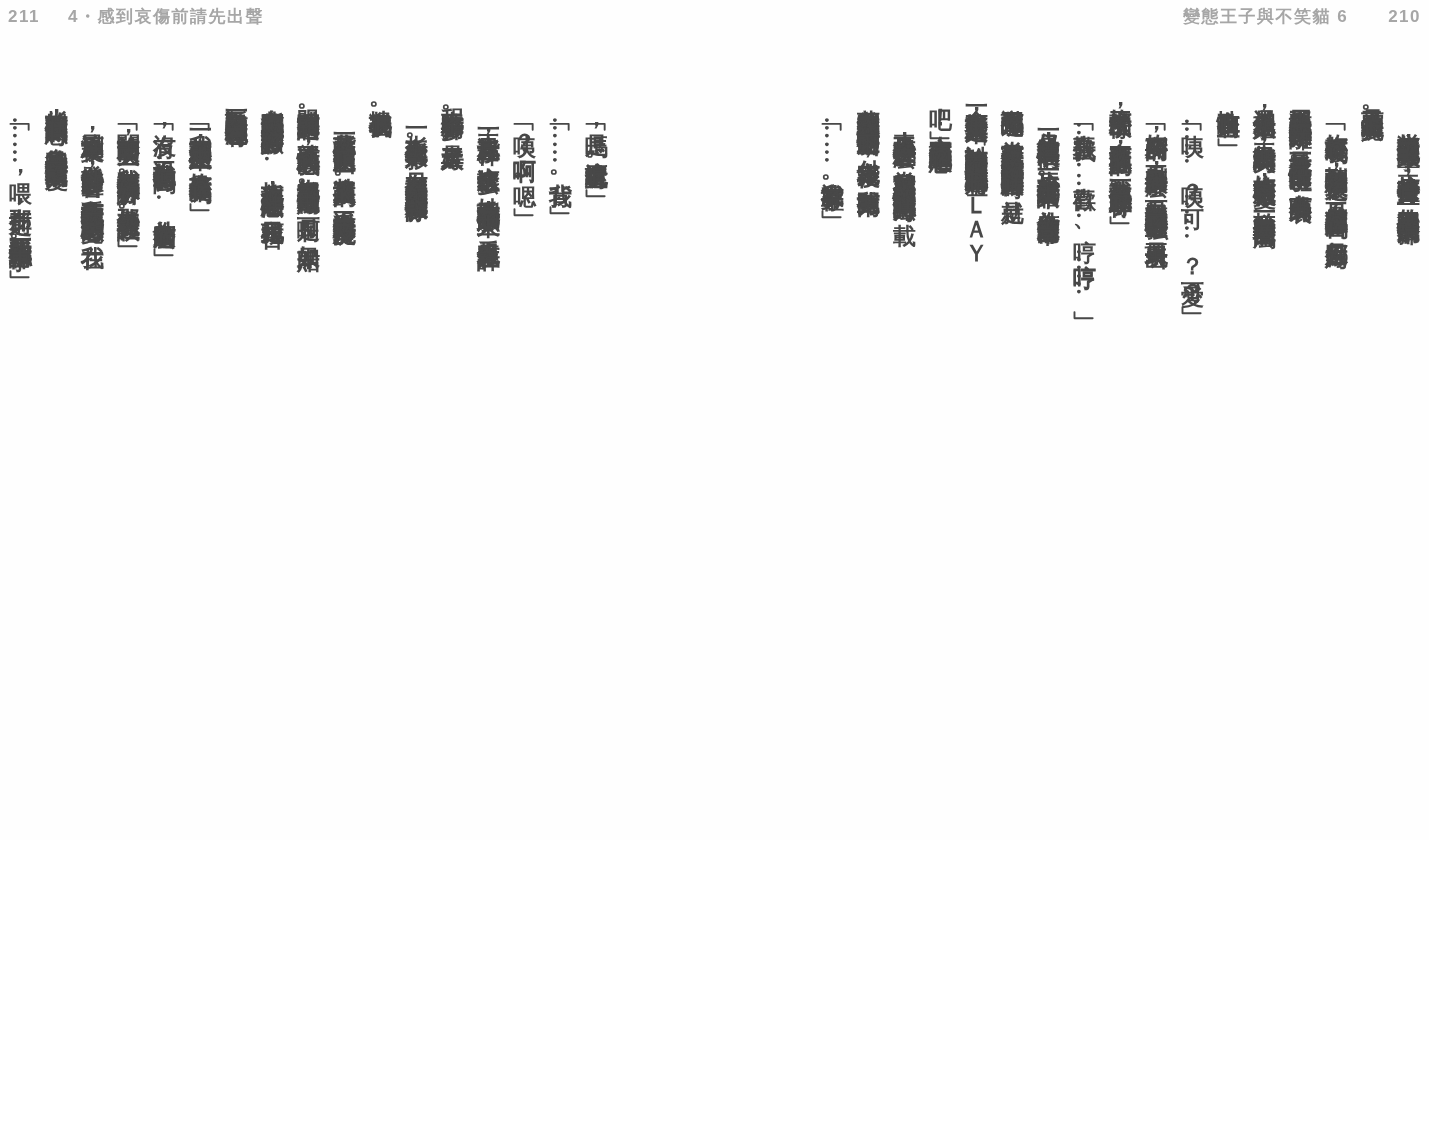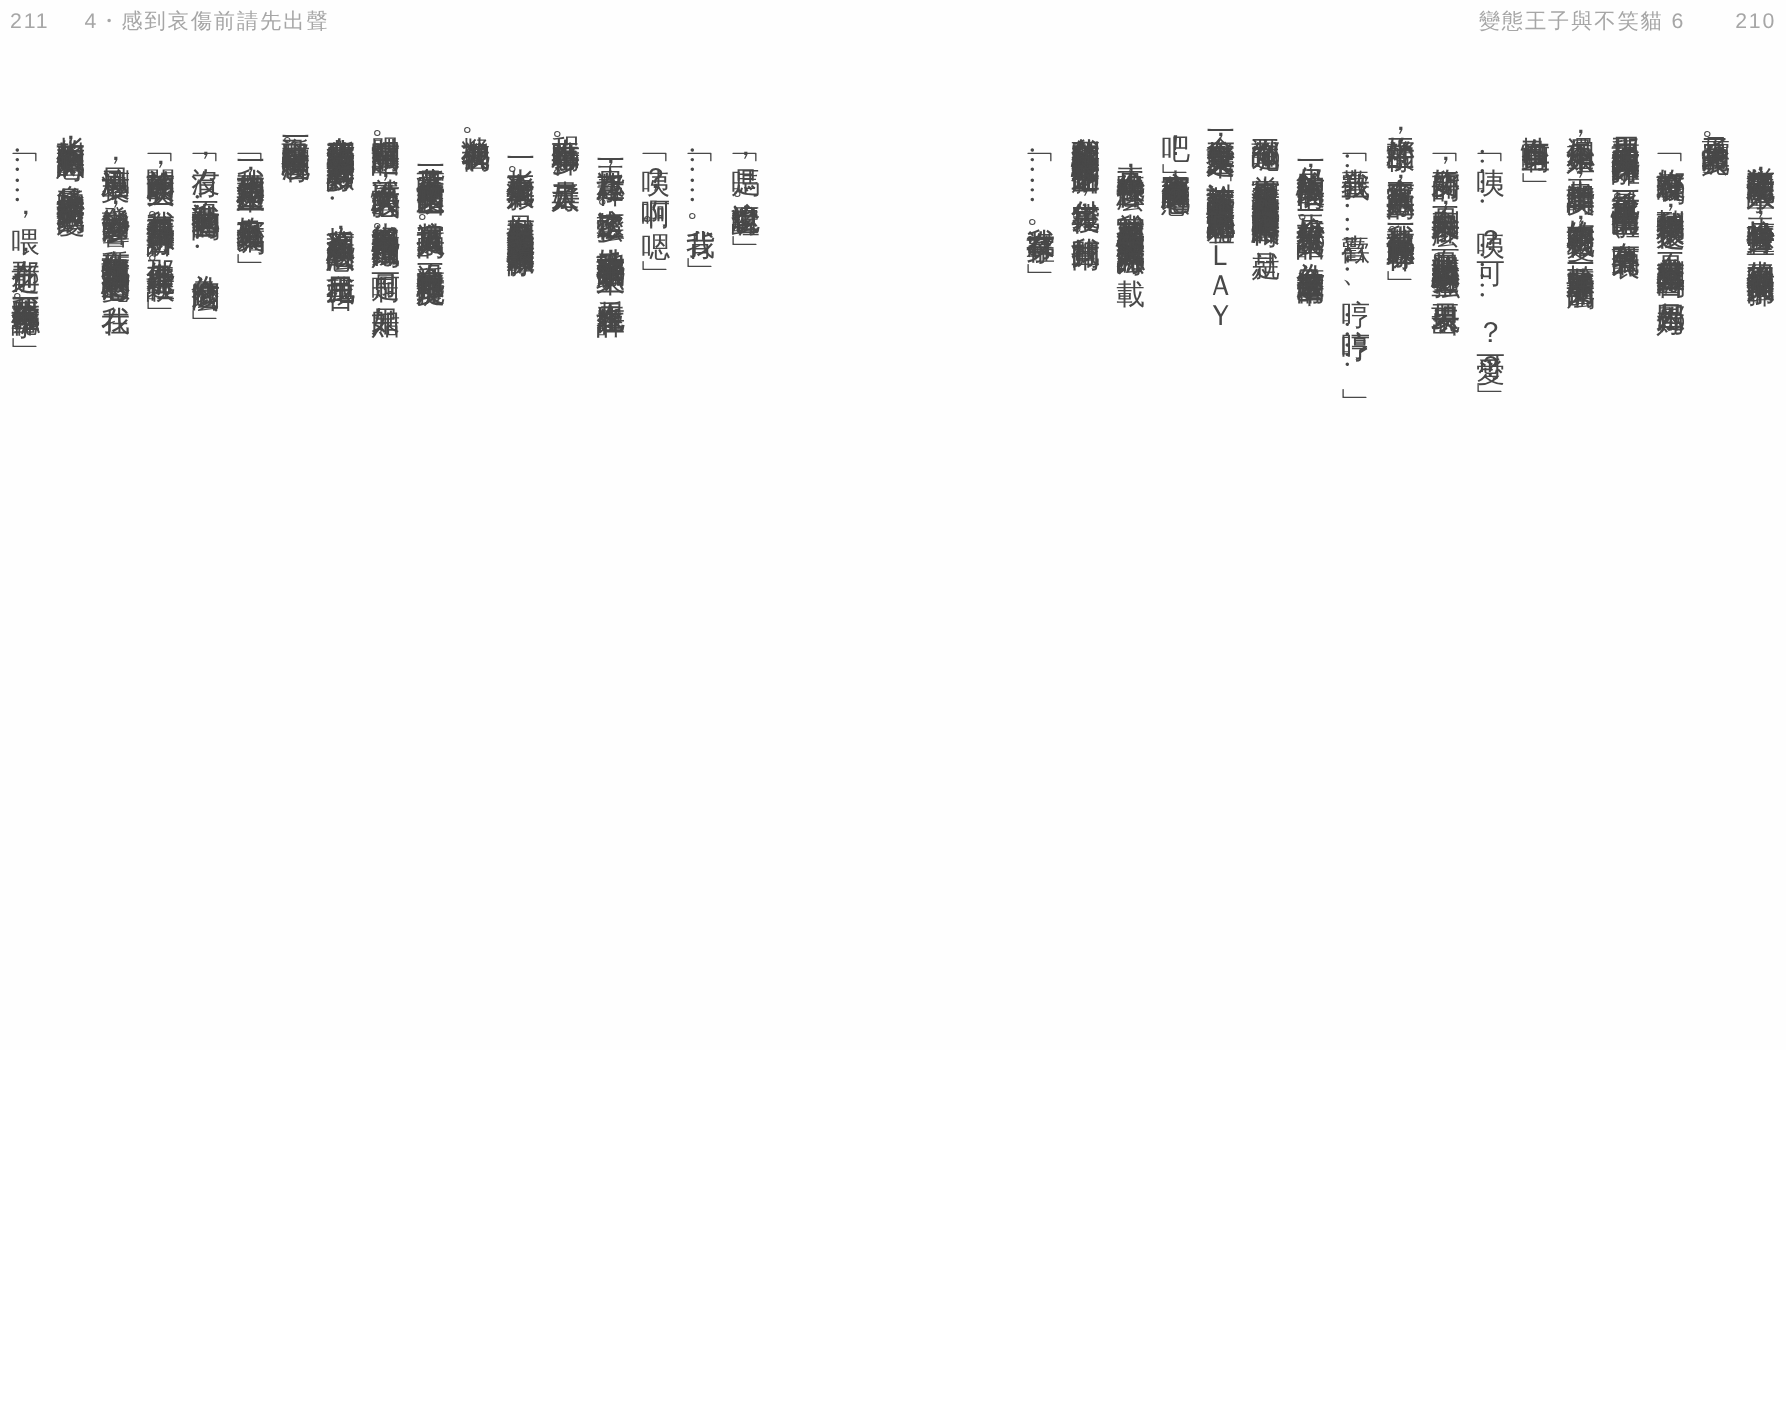--- a/index.html
+++ b/index.html
@@ -7,20 +7,21 @@
     padding: 0;
     background: #ffffff;
   }
   .spread {
     position: relative;
     width: 1429px;
     height: 840px;
     background: #fefefe;
     overflow: hidden;
     font-family: "Liberation Serif", serif;
+    font-weight: bold;
   }
   
   .running-header {
     position: absolute;
     top: 5px;
     font-family: "Liberation Sans", sans-serif;
     font-size: 17px;
     color: #a6a6a6;
     letter-spacing: 1.5px;
     white-space: nowrap;

